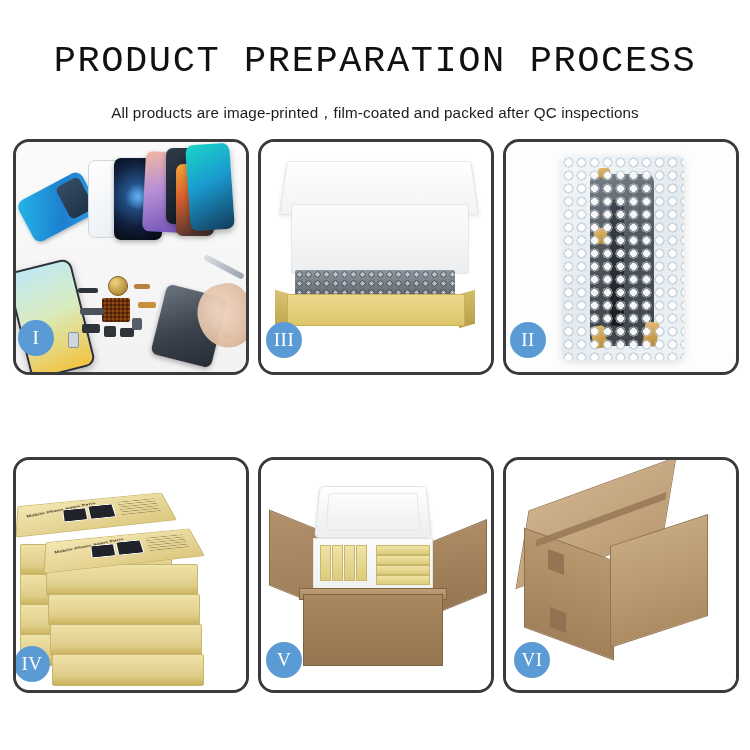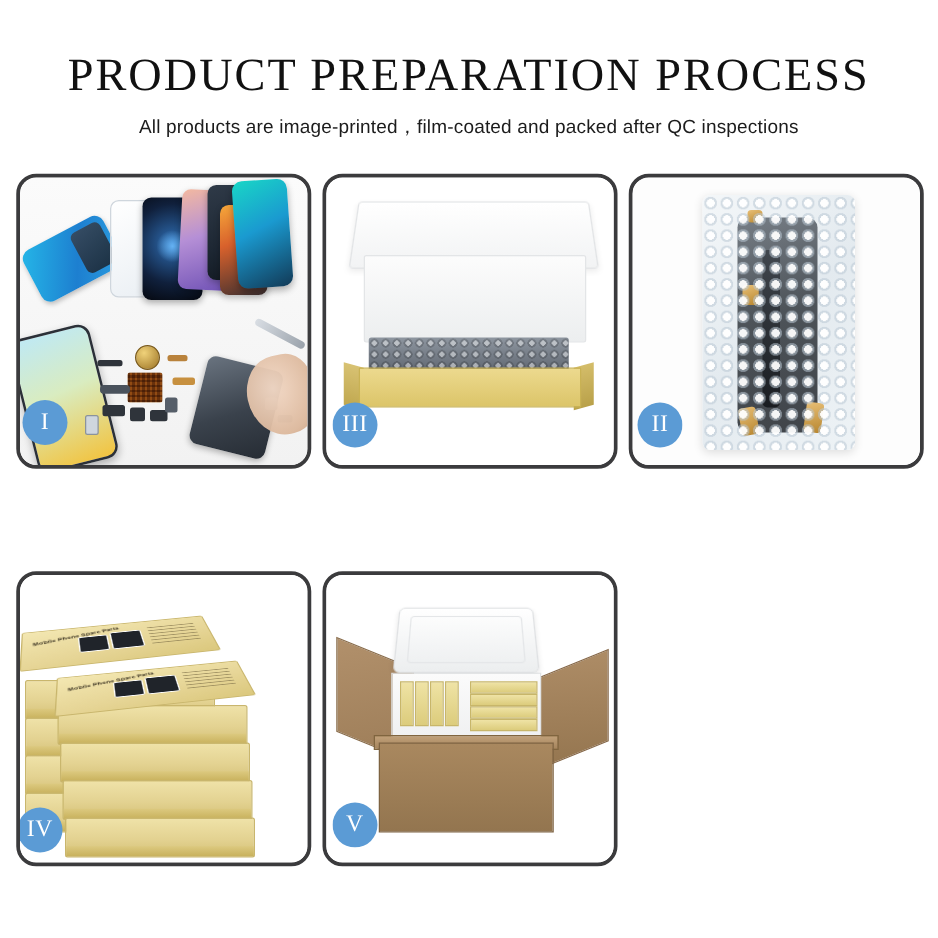--- a/index.html
+++ b/index.html
@@ -20,30 +20,30 @@
   .header {
     position: absolute;
     left: 0;
     top: 0;
     width: 750px;
     text-align: center;
   }
   .page-title {
     margin: 0;
     padding-top: 42px;
-    font-family: Liberation Serif, serif;
+    font-family: Liberation Mono, monospace;
     font-size: 37px;
     font-weight: 400;
     letter-spacing: 1.6px;
     color: #111111;
     line-height: 1.05;
     white-space: nowrap;
   }
   .page-subtitle {
-    margin: 0;
+    margin: 12px;
     padding-top: 10px;
     font-family: "Liberation Sans", sans-serif;
     font-size: 15.2px;
     font-weight: 400;
     letter-spacing: 0.15px;
     color: #1c1c1c;
     white-space: nowrap;
   }
 
   
@@ -401,14 +401,26 @@
         <div class="ybox yb-h" style="top:16px;"></div>
         <div class="ybox yb-h" style="top:26px;"></div>
         <div class="ybox yb-h" style="top:36px;"></div>
       </div>
       <div class="carton-lip"></div>
       <div class="carton-front"></div>
     </div>
     <div class="badge badge-5">V</div>
   </div>
 
+  <div class="panel">
+    <div class="panel-stage">
+      <div class="p6-bg"></div>
+      <div class="c6-top"></div>
+      <div class="c6-left"></div>
+      <div class="c6-right"></div>
+      <div class="c6-seam"></div>
+      <div class="c6-tapeA"></div>
+      <div class="c6-tapeB"></div>
+    </div>
+    <div class="badge badge-6">VI</div>
+  </div>
 
 </div>
 
 </body></html>

